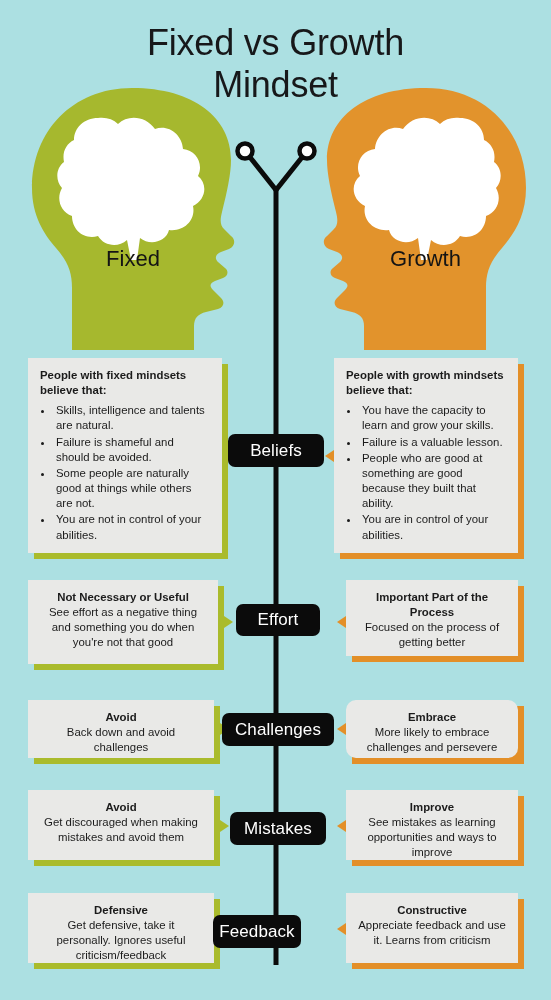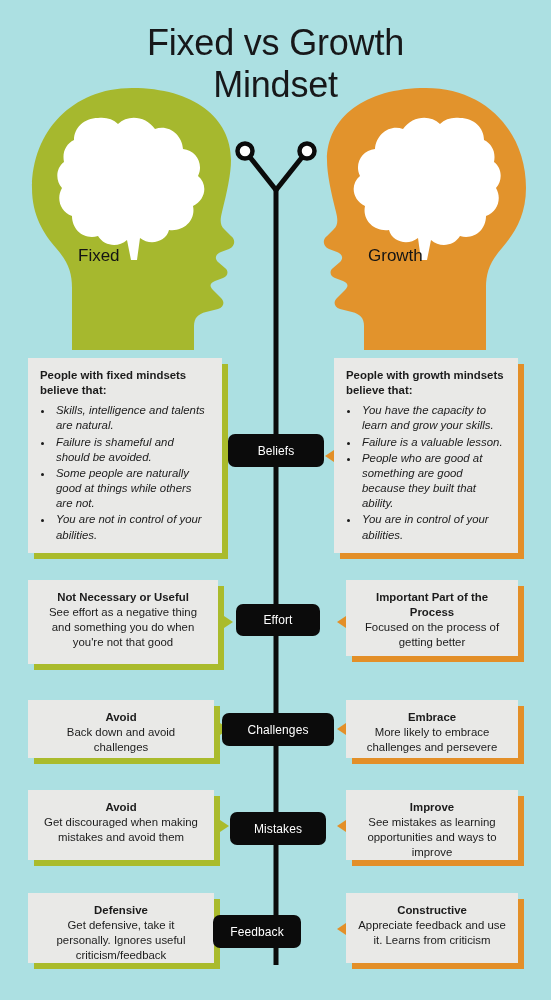--- a/index.html
+++ b/index.html
@@ -21,21 +21,22 @@
     letter-spacing:-0.2px;
   }
 
   
   .heads{position:absolute;left:0;top:88px;width:551px;height:262px;}
   .head-svg{position:absolute;top:0;}
   .head-left{left:28px;}
   .head-right{left:300px;}
   .brain-label{
     position:absolute;
-    font-size:17px;color:#141414;font-weight:400;
+    font-size:22px;color:#141414;font-weight:400;
+    text-align:center;
   }
   .brain-label.fixed{left:78px;top:158px;width:110px;}
   .brain-label.growth{left:368px;top:158px;width:115px;}
 
   
   .spine{position:absolute;left:0;top:140px;width:551px;height:825px;}
 
   
   .row{position:absolute;left:0;width:551px;}
 
@@ -44,41 +45,41 @@
     position:absolute;
     background:#e9e9e7;
     box-sizing:border-box;
     padding:10px 12px 11px 12px;
     font-size:11.4px;
     line-height:1.33;
     color:#1b1b1b;
   }
   .card .hd{font-weight:bold;display:block;}
   .card ul{margin:5px 0 0 0;padding:0 0 0 14px;list-style:disc;}
-  .card li{margin:0 0 1px 0;padding-left:2px;font-style:italic;}
+  .card li{margin:0 0 1px 0;padding-left:2px;}
   .card p{margin:0;}
   .card.centered{text-align:center;}
   .card.centered .hd{margin-bottom:0px;}
 
   
   .shadow{position:absolute;}
   .shadow.green{background:#aabb2c;}
   .shadow.orange{background:#e38f28;}
 
   
   .stub{position:absolute;width:0;height:0;}
   .stub.green{border-top:6px solid transparent;border-bottom:6px solid transparent;border-left:9px solid #aabb2c;}
   .stub.orange{border-top:6px solid transparent;border-bottom:6px solid transparent;border-right:9px solid #e38f28;}
 
   
   .pill{
     position:absolute;
     background:#0b0b0b;
     color:#ffffff;
-    font-size:12px;
+    font-size:17px;
     text-align:center;
     border-radius:7px;
     display:flex;align-items:center;justify-content:center;
     letter-spacing:0.1px;
   }
 </style>
 </head>
 <body>
 
 <div id="stage">
@@ -203,21 +204,21 @@
 
   <div class="row" style="top:700px;height:80px;">
     <div class="shadow green" style="left:34px;top:6px;width:186px;height:58px;"></div>
     <div class="card centered" style="left:28px;top:0px;width:186px;height:58px;">
       <span class="hd">Avoid</span>
       <p>Back down and avoid challenges</p>
     </div>
     <div class="stub green" style="left:220px;top:23px;"></div>
 
     <div class="shadow orange" style="left:352px;top:6px;width:172px;height:58px;"></div>
-    <div class="card centered" style="left:346px;top:0px;width:172px;height:58px;">
+    <div class="card centered" style="left:346px;top:0px;width:172px;height:58px;border-radius:10px;">
       <span class="hd">Embrace</span>
       <p>More likely to embrace challenges and persevere</p>
     </div>
     <div class="stub orange" style="left:337px;top:23px;"></div>
 
     <div class="pill" style="left:222px;top:13px;width:112px;height:33px;">
       <span>Challenges</span>
     </div>
   </div>
 

